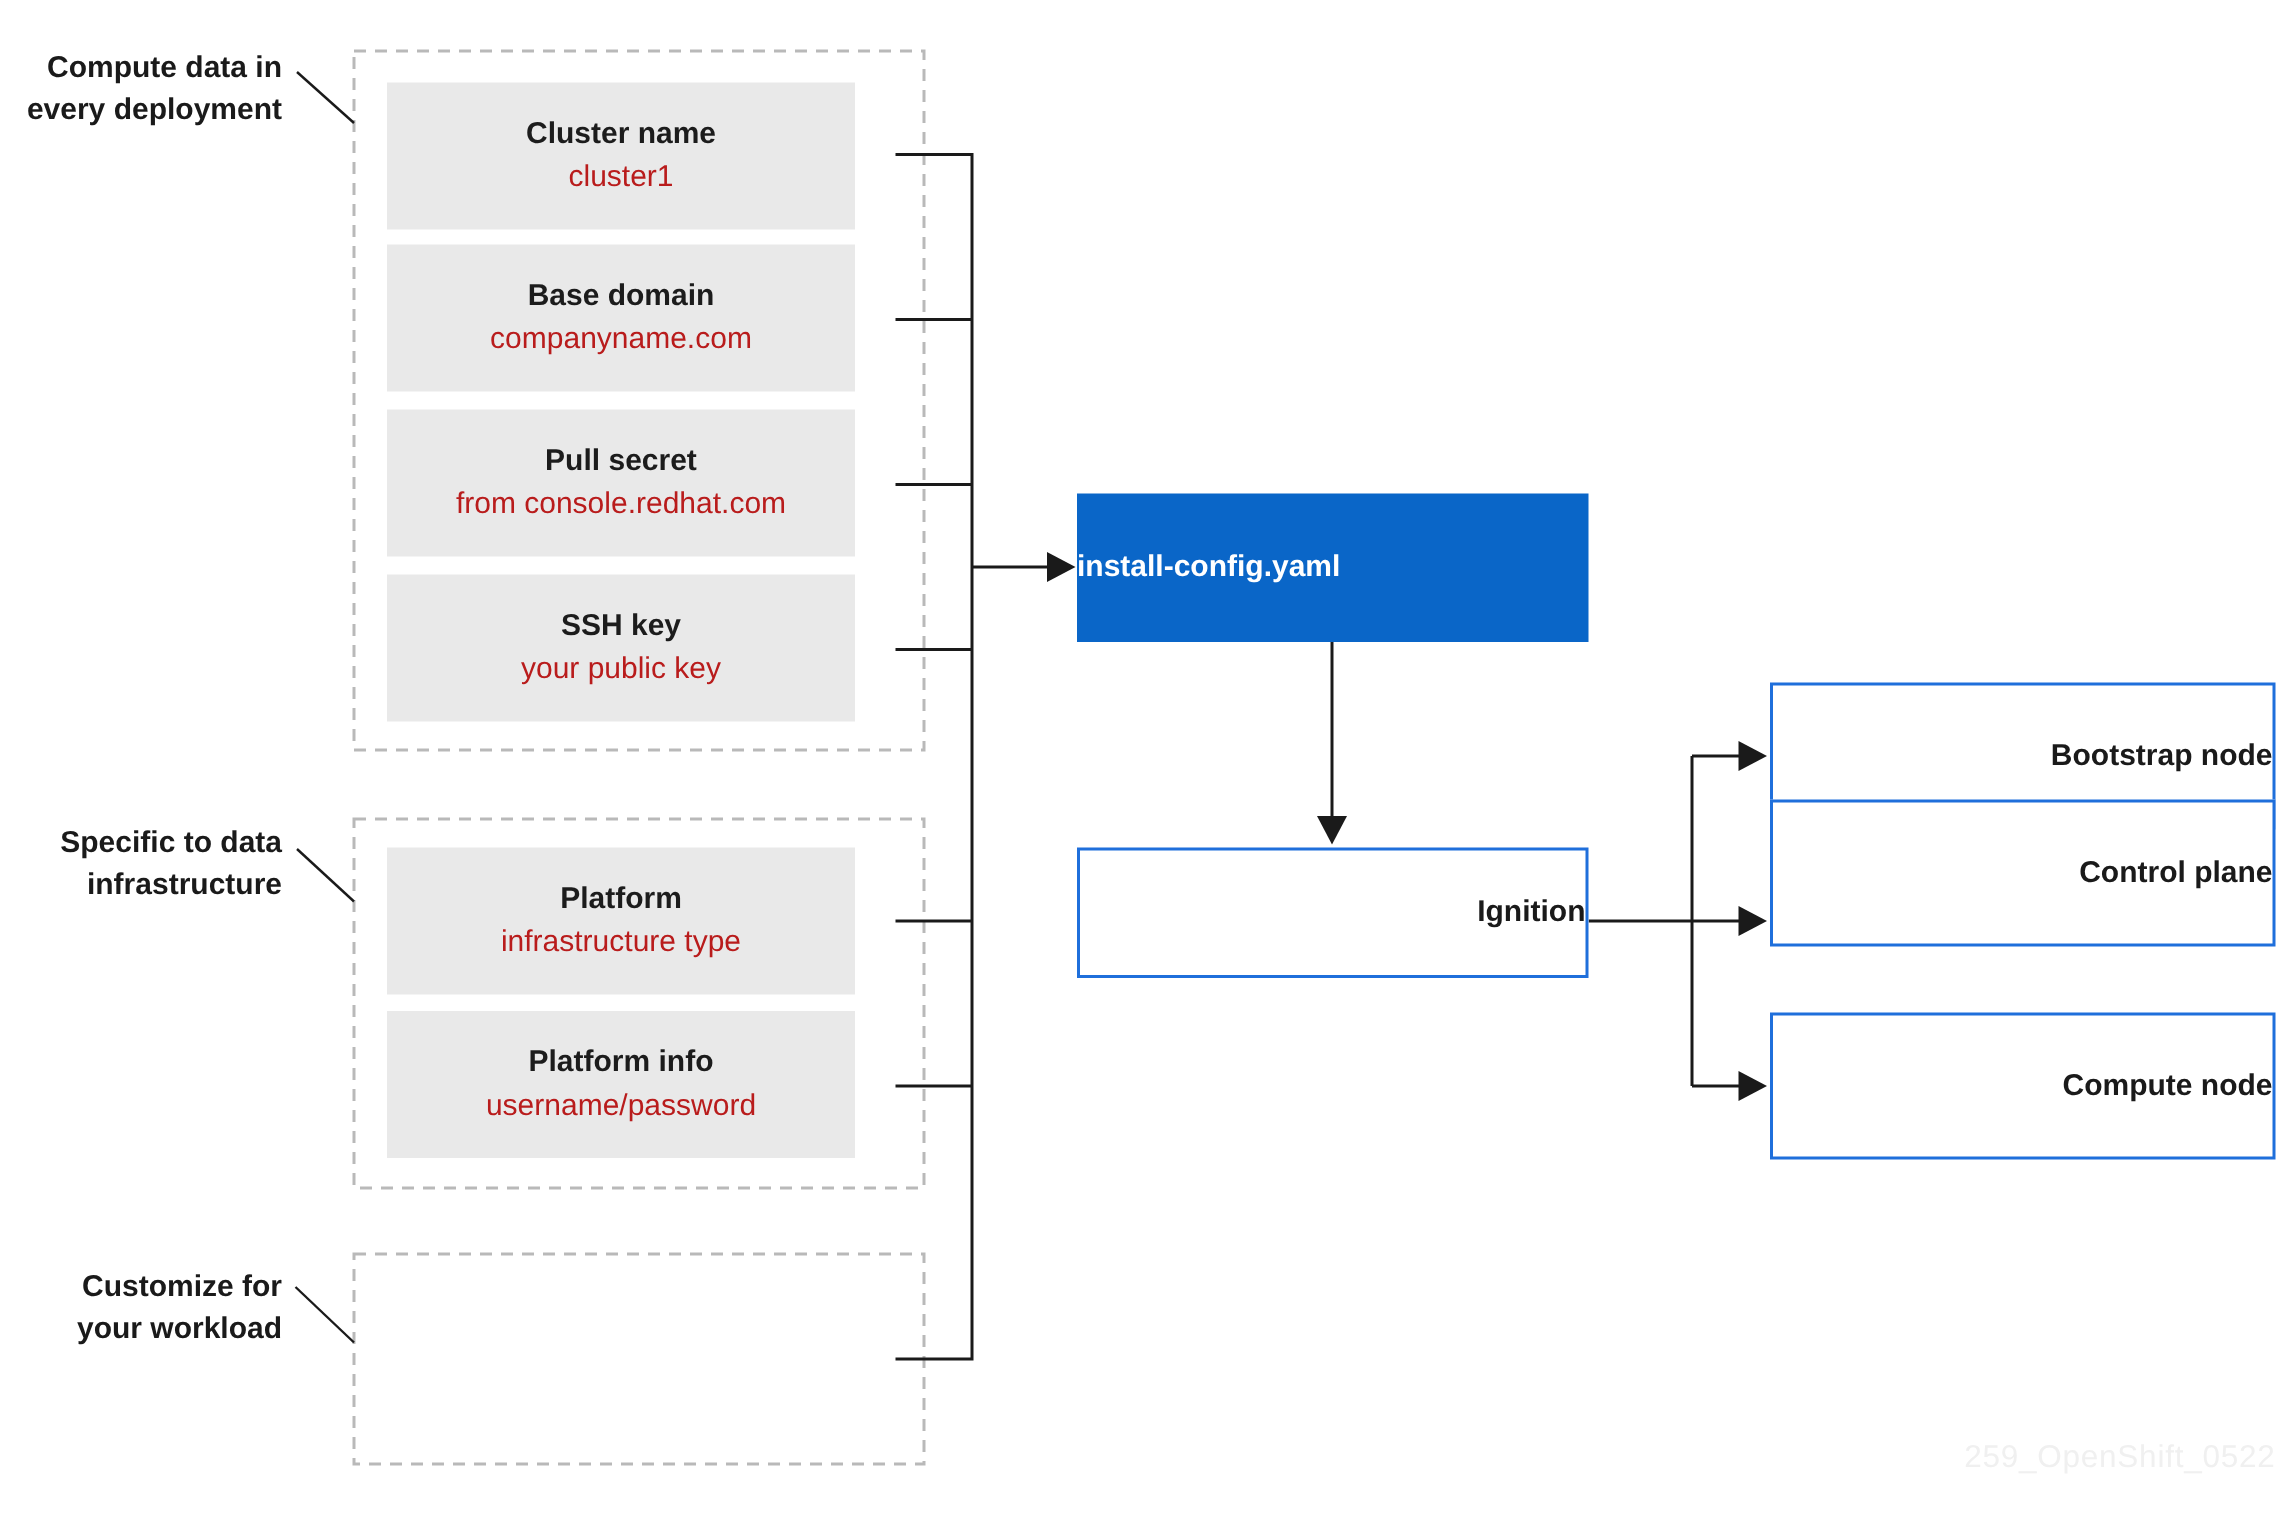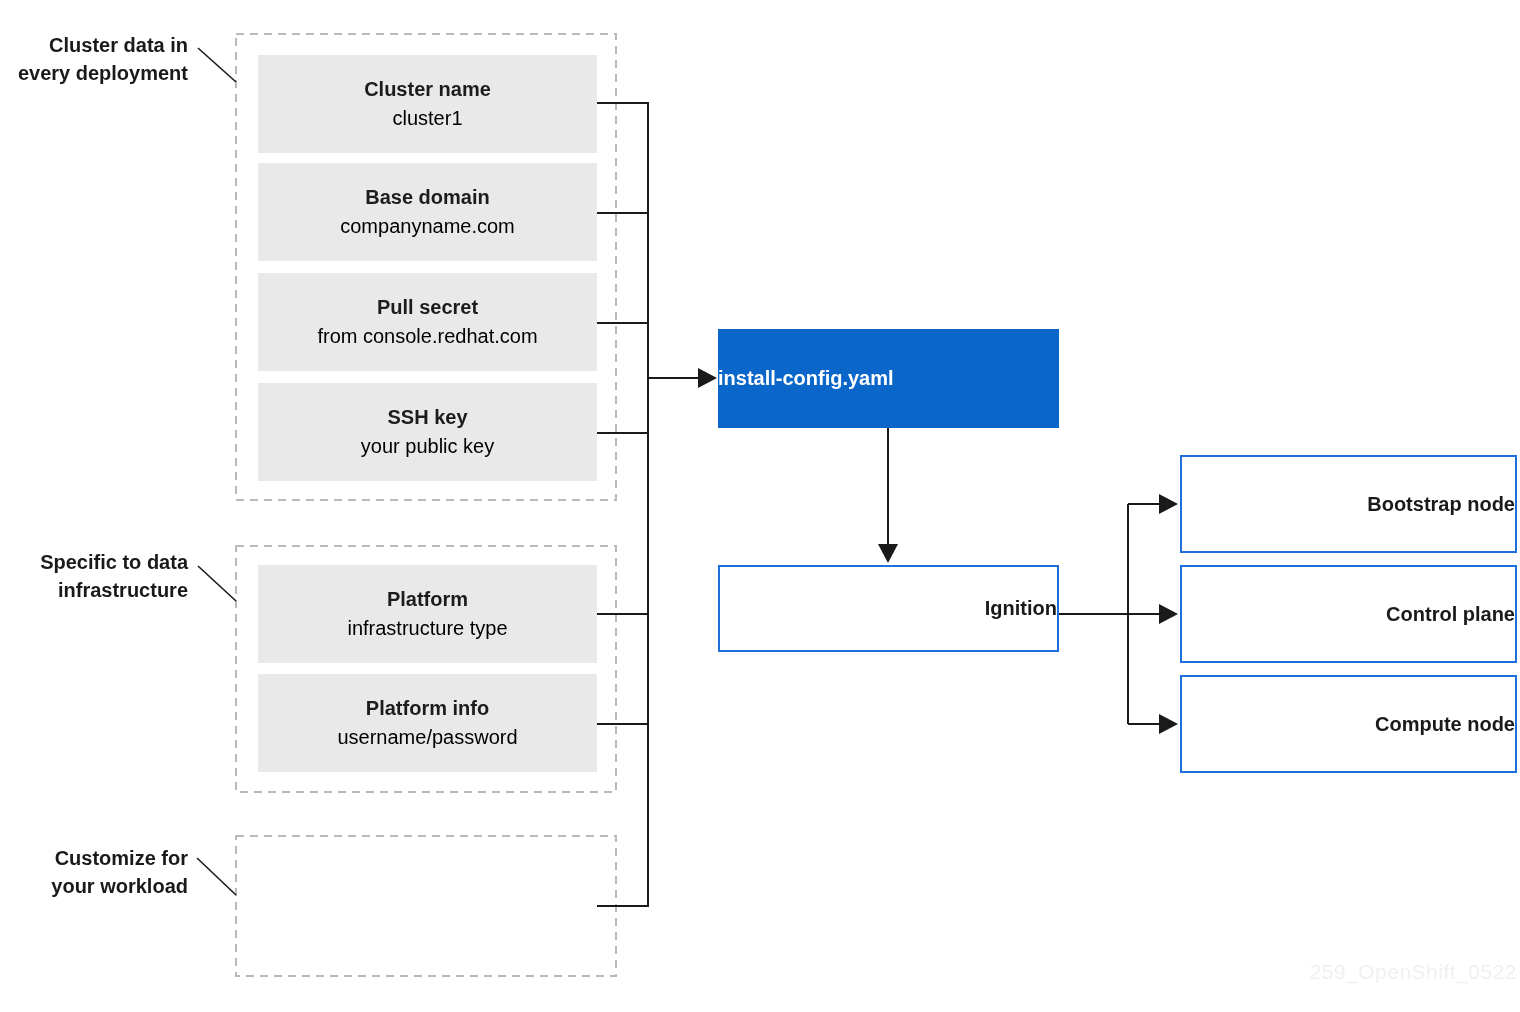--- a/index.html
+++ b/index.html
@@ -20,32 +20,32 @@
     text-align: right;
     font-size: 20px;
     font-weight: 700;
     line-height: 28px;
     color: #1a1a1a;
     z-index: 2;
   }
   .gnode {
     position: absolute;
     left: 258px;
-    width: 339px;
+    width: 312px;
     height: 98px;
     background: #e9e9e9;
     display: flex;
     flex-direction: column;
     align-items: center;
     justify-content: center;
     text-align: center;
     z-index: 2;
   }
   .gnode .t { font-size: 20px; font-weight: 700; line-height: 29px; color: #1c1c1c; }
-  .gnode .s { font-size: 20px; font-weight: 400; line-height: 29px; color: #000000; }
+  .gnode .s { font-size: 20px; font-weight: 400; line-height: 29px; color: #b91c1c; }
   .blue-node {
     position: absolute;
     left: 718px; top: 329px;
     width: 341px; height: 99px;
     background: #0a66c8;
     color: #ffffff;
     display: flex;
     align-items: center;
     justify-content: flex-start;
     font-size: 20px;
@@ -60,21 +60,21 @@
     align-items: center;
     justify-content: flex-end;
     font-size: 20px;
     font-weight: 600;
     color: #1a1a1a;
     z-index: 2;
   }
   .ignition { left: 718px; top: 565px; width: 341px; height: 87px; }
   .out-node { left: 1180px; width: 337px; height: 98px; }
   .out-bootstrap { top: 455px; }
-  .out-control  { top: 565px; }
+  .out-control  { top: 533px; }
   .out-compute  { top: 675px; }
   .watermark {
     position: absolute;
     right: 3px;
     top: 960px;
     font-size: 21px;
     font-weight: 400;
     color: #f0f0f0;
     letter-spacing: 0.5px;
     z-index: 2;
@@ -111,21 +111,21 @@
     <path d="M1059 614 H1160" stroke="#1a1a1a" stroke-width="2" fill="none"></path>
     <path d="M1128 504 V724" stroke="#1a1a1a" stroke-width="2" fill="none"></path>
     <path d="M1128 504 H1160" stroke="#1a1a1a" stroke-width="2" fill="none"></path>
     <path d="M1128 724 H1160" stroke="#1a1a1a" stroke-width="2" fill="none"></path>
     <polygon points="1159,494 1178,504 1159,514" fill="#1a1a1a"></polygon>
     <polygon points="1159,604 1178,614 1159,624" fill="#1a1a1a"></polygon>
     <polygon points="1159,714 1178,724 1159,734" fill="#1a1a1a"></polygon>
   </svg>
 
   <div class="side-label" style="top:31px">
-    <div>Cluster data in</div>
+    <div>Compute data in</div>
     <div>every deployment</div>
   </div>
   <div class="side-label" style="top:548px">
     <div>Specific to data</div>
     <div>infrastructure</div>
   </div>
   <div class="side-label" style="top:844px">
     <div>Customize for</div>
     <div>your workload</div>
   </div>

